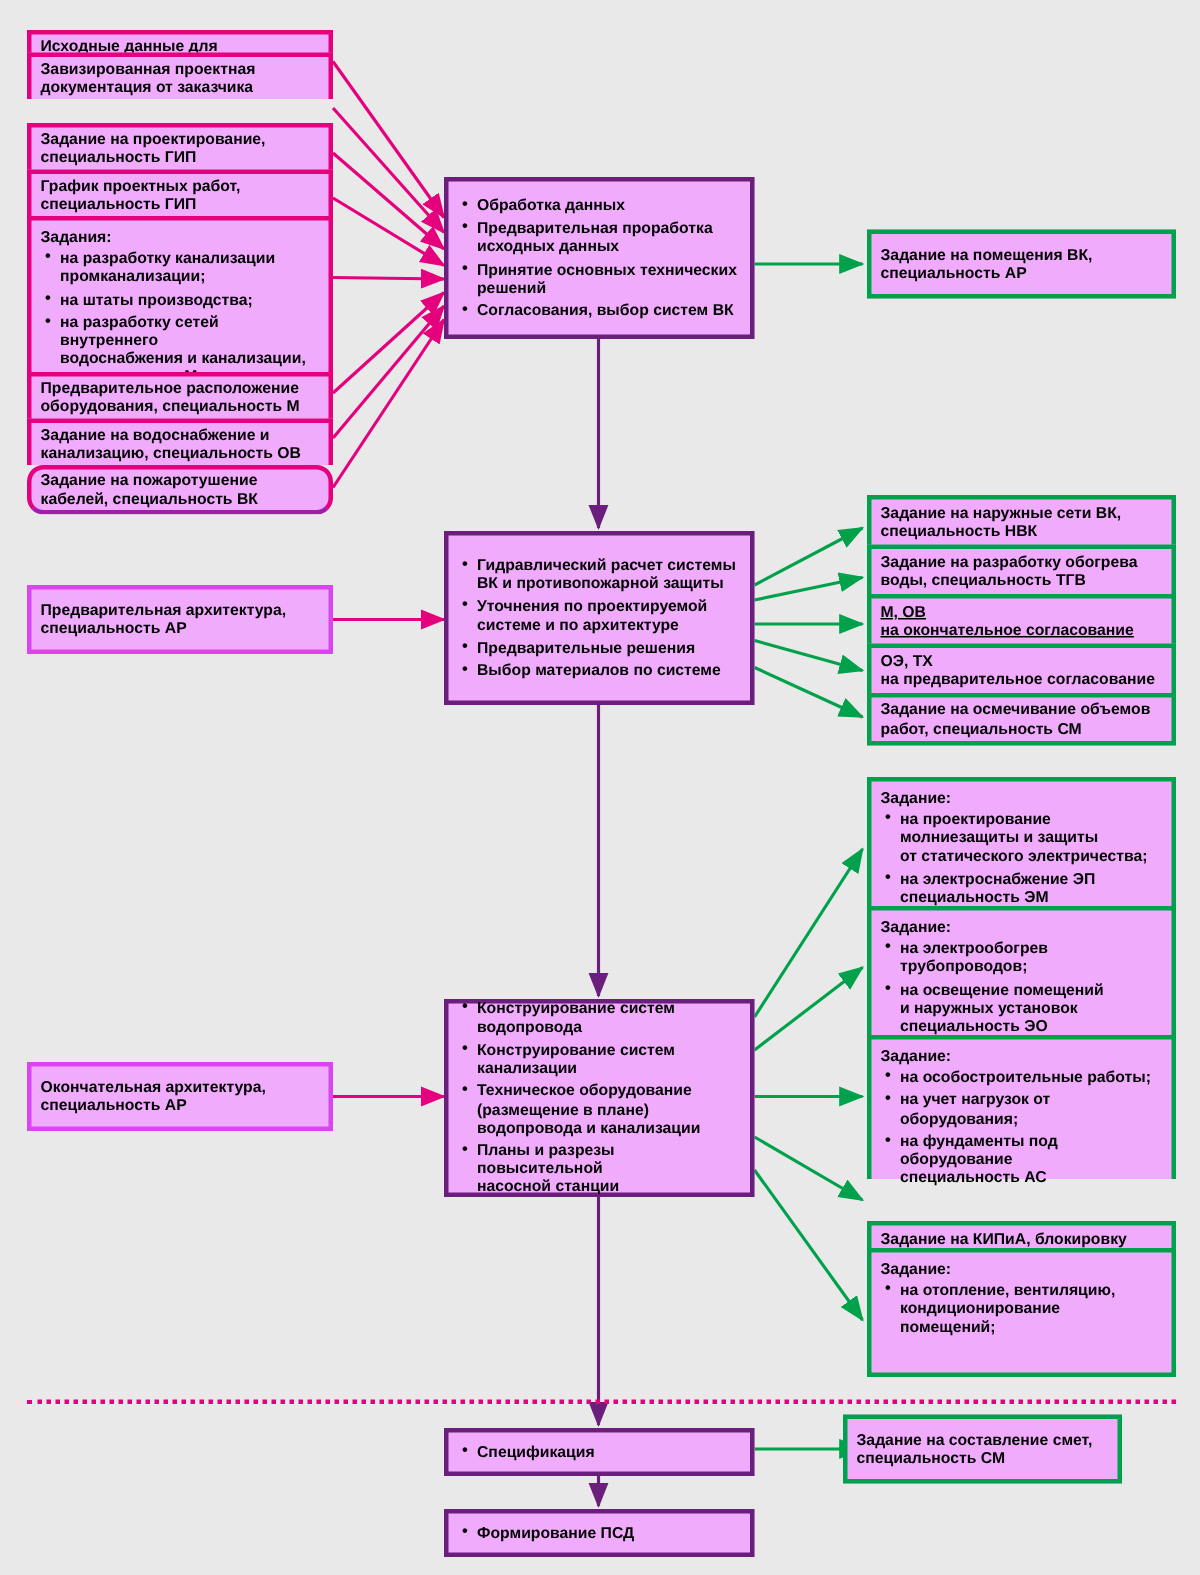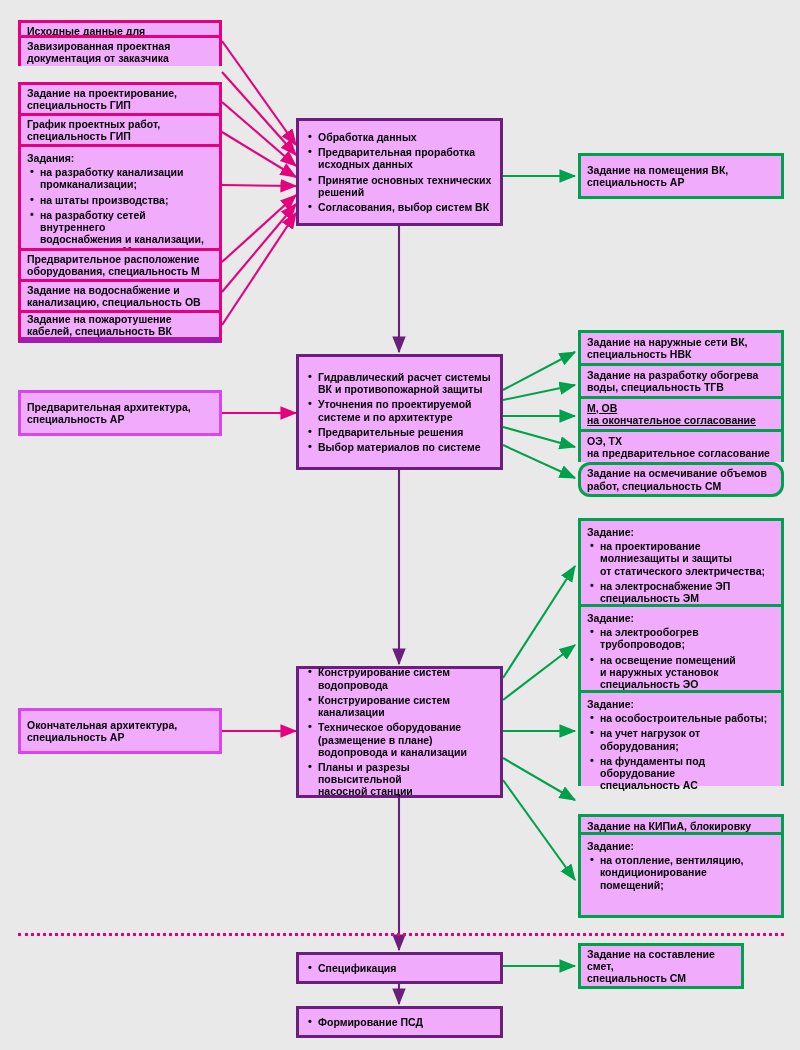--- a/index.html
+++ b/index.html
@@ -41,21 +41,21 @@
     position:absolute;left:-10px;top:-1px;
     font-size:11px;line-height:12.2px;
   }
   .box .ttl{padding:0 6px 2px 6px;font-weight:bold;}
   .box .sub{ display:block; }
 
   
   .pink{ border:3px solid #d946ef; }
   .pink-stack{ border-left:3px solid #e5007d; border-right:3px solid #e5007d;
                border-top:3px solid #e5007d; border-bottom:0; }
-  .pink-stack.last{ border-bottom:6px solid #a21caf; }
+  .pink-stack.last{ border-bottom:3px solid #a21caf;border-radius:11px; }
   .green{ border:3px solid #00a14b; }
   .green-stack{ border-left:3px solid #00a14b; border-right:3px solid #00a14b;
                 border-top:3px solid #00a14b; border-bottom:0;}
   .green-stack.last{ border-bottom:3px solid #00a14b;}
   .purple{ border:3px solid #6b1f7c; }
 
   .divider{
     position:absolute;left:18px;top:933px;width:766px;height:0;
     border-top:3px dotted #e5007d;
     z-index:2;
@@ -301,21 +301,21 @@
       <span>М, ОВ</span><br>
       <span>на окончательное согласование</span>
     </div>
   </div>
   <div class="box green-stack" style="left:578px;top:429px;width:206px;height:33px;">
     <div class="plain">
       <span>ОЭ, ТХ</span><br>
       <span>на предварительное согласование</span>
     </div>
   </div>
-  <div class="box green-stack last" style="left:578px;top:462px;width:206px;height:35px;border-radius:12px;">
+  <div class="box green-stack last" style="left:578px;top:462px;width:206px;height:35px;">
     <div class="plain">
       <span>Задание на осмечивание объемов</span><br>
       <span>работ, специальность СМ</span>
     </div>
   </div>
 
   <div class="box green-stack" style="left:578px;top:518px;width:206px;height:86px;justify-content:flex-start;padding-top:5px;">
     <div class="ttl">Задание:</div>
     <ul>
       <li>
@@ -375,20 +375,20 @@
     <div class="ttl">Задание:</div>
     <ul>
       <li>
         <span class="sub">на отопление, вентиляцию,</span>
         <span class="sub">кондиционирование</span>
         <span class="sub">помещений;</span>
       </li>
     </ul>
   </div>
 
-  <div class="box green" style="left:578px;top:943px;width:166px;height:46px;">
+  <div class="box green" style="left:562px;top:943px;width:186px;height:46px;">
     <div class="plain">
       <span>Задание на составление смет,</span><br>
       <span>специальность СМ</span>
     </div>
   </div>
 
 </div>
 
 </body></html>

